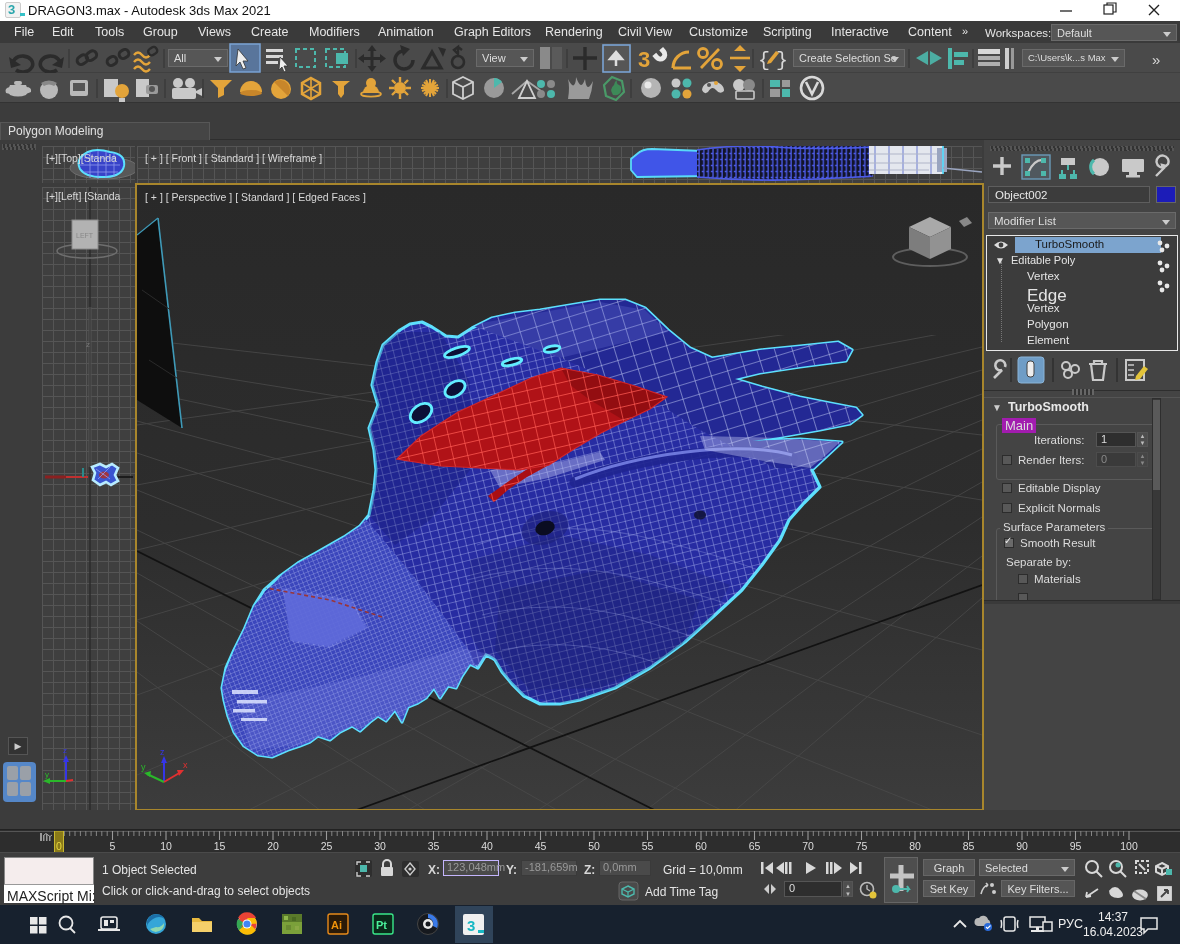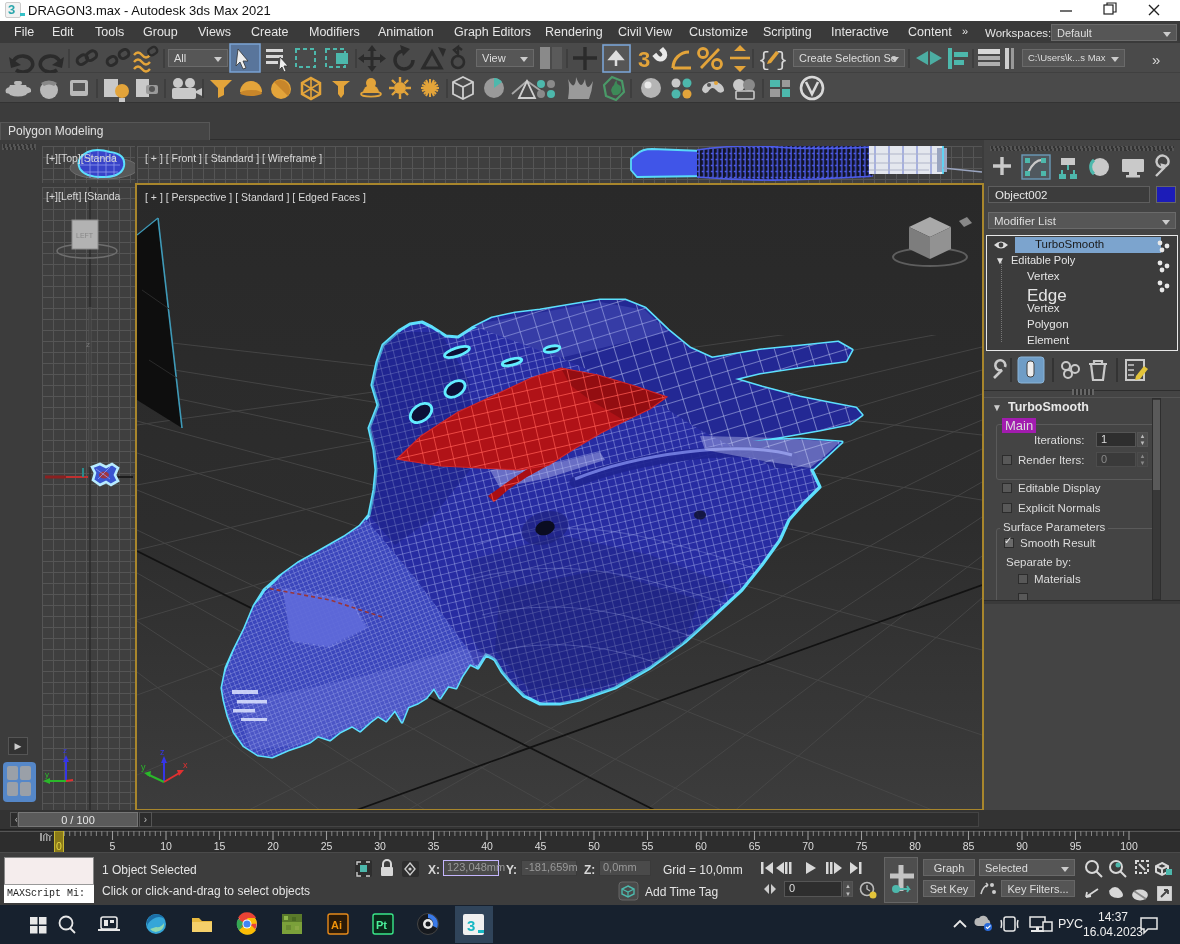--- a/index.html
+++ b/index.html
@@ -546,26 +546,20 @@
   <div class="chk" style="left:20px;top:398px;background:#6a6a6a"></div>
   <div class="tx" style="left:20px;top:395px;font-size:10px;color:#eee">✓</div>
   <div class="tx" style="left:36px;top:397px;font-size:11.5px;color:#dcdcdc">Smooth Result</div>
   <div class="tx" style="left:22px;top:416px;font-size:11.5px;color:#dcdcdc">Separate by:</div>
   <div class="chk" style="left:34px;top:434px"></div>
   <div class="tx" style="left:50px;top:433px;font-size:11.5px;color:#dcdcdc">Materials</div>
   <div class="chk" style="left:34px;top:453px"></div>
   <div class="ab" style="left:168px;top:258px;width:9px;height:202px;background:#383838;border:1px solid #2e2e2e"></div>
   <div class="ab" style="left:169px;top:260px;width:7px;height:90px;background:#5a5a5a"></div>
   <div class="ab" style="left:0;top:460px;width:196px;height:4px;background:#3a3a3a;border-top:1px solid #2c2c2c"></div>
-</div>
-<div class="ab" id="slider">
-  <div class="ab" style="left:10px;top:2px;width:13px;height:15px;background:#2c2c2c;border:1px solid #555;color:#bbb;font-size:10px;text-align:center;line-height:14px">‹</div>
-  <div class="ab" style="left:17px;top:2px;width:962px;height:15px;background:#2e2e2e;border:1px solid #444"></div>
-  <div class="ab" style="left:18px;top:2px;width:120px;height:15px;background:#5a5a5a;border:1px solid #777;color:#e8e8e8;font-size:11px;text-align:center;line-height:14px">0 / 100</div>
-  <div class="ab" style="left:139px;top:2px;width:13px;height:15px;background:#2c2c2c;border:1px solid #555;color:#bbb;font-size:10px;text-align:center;line-height:14px">›</div>
 </div>
 <div class="ab" id="ruler">
   <svg class="ab" style="left:0;top:1px" width="1180" height="22" viewBox="0 0 1180 22">
     <line x1="0" y1="0.5" x2="1180" y2="0.5" stroke="#555"></line>
     <path d="M44 4q2-3 4 0t4 0" stroke="#aaa" fill="none"></path>
     <rect x="40" y="2" width="2" height="8" fill="#999"></rect>
         <rect x="43" y="4" width="1.5" height="6" fill="#999"></rect>
         <rect x="46" y="3" width="1.5" height="7" fill="#999"></rect>
         <rect x="49" y="5" width="1.5" height="5" fill="#999"></rect>
     <line x1="59.0" y1="0" x2="59.0" y2="9" stroke="#9a9a9a" stroke-width="1.1"></line>
@@ -790,21 +784,21 @@
         <line x1="1123.6" y1="0" x2="1123.6" y2="5" stroke="#868686" stroke-width="1"></line>
         <line x1="1129.0" y1="0" x2="1129.0" y2="9" stroke="#9a9a9a" stroke-width="1.1"></line>
         <text x="1129.0" y="19" font-size="10.5" fill="#ddd" text-anchor="middle" font-family="Liberation Sans">100</text>
     <rect x="54.5" y="0" width="9" height="22" fill="#8a7a18" stroke="#c8b830" stroke-width="1"></rect>
         <text x="59" y="19" font-size="10.5" fill="#e8d840" text-anchor="middle" font-family="Liberation Sans">0</text>
   </svg>
 </div>
 <div class="ab" id="status">
   <div class="ab" style="left:4px;top:4px;width:90px;height:46px;background:#f5eded;border:1px solid #888"></div>
   <div class="ab" style="left:4px;top:31px;width:90px;height:19px;background:#fff;border-top:1px solid #999"></div>
-  <div class="tx" style="left:7px;top:35px;font-size:10px;color:#222;font-family:Liberation Mono, monospace">MAXScript Mi:</div>
+  <div class="tx" style="left:7px;top:35px;font-size:14px;color:#222;font-family:Liberation Sans, sans-serif">MAXScript Mi:</div>
   <div class="tx" style="left:102px;top:10px;font-size:12px;color:#e4e4e4">1 Object Selected</div>
   <div class="tx" style="left:102px;top:31px;font-size:12px;color:#e4e4e4">Click or click-and-drag to select objects</div>
   <svg class="ab" style="left:354px;top:6px" width="70" height="20" viewBox="0 0 70 20">
     <rect x="1" y="1" width="17" height="17" rx="2" fill="#2e2e2e"></rect>
         <rect x="6" y="6" width="7" height="7" fill="#4db8ac"></rect>
         <path d="M3 6V3h4M16 3h-4M3 13v4h4M16 17h-4" stroke="#ccc" fill="none" stroke-width="1.4"></path>
     <rect x="27" y="8" width="12" height="9" rx="1" fill="#d8d8d8"></rect>
         <path d="M29 8V5a4 4 0 0 1 8 0v3" fill="none" stroke="#d8d8d8" stroke-width="2"></path>
     <rect x="48" y="2" width="17" height="16" rx="2" fill="#2e2e2e"></rect>
         <path d="M56 4l5 6-5 6-5-6z" fill="none" stroke="#ccc" stroke-width="1.4"></path>

